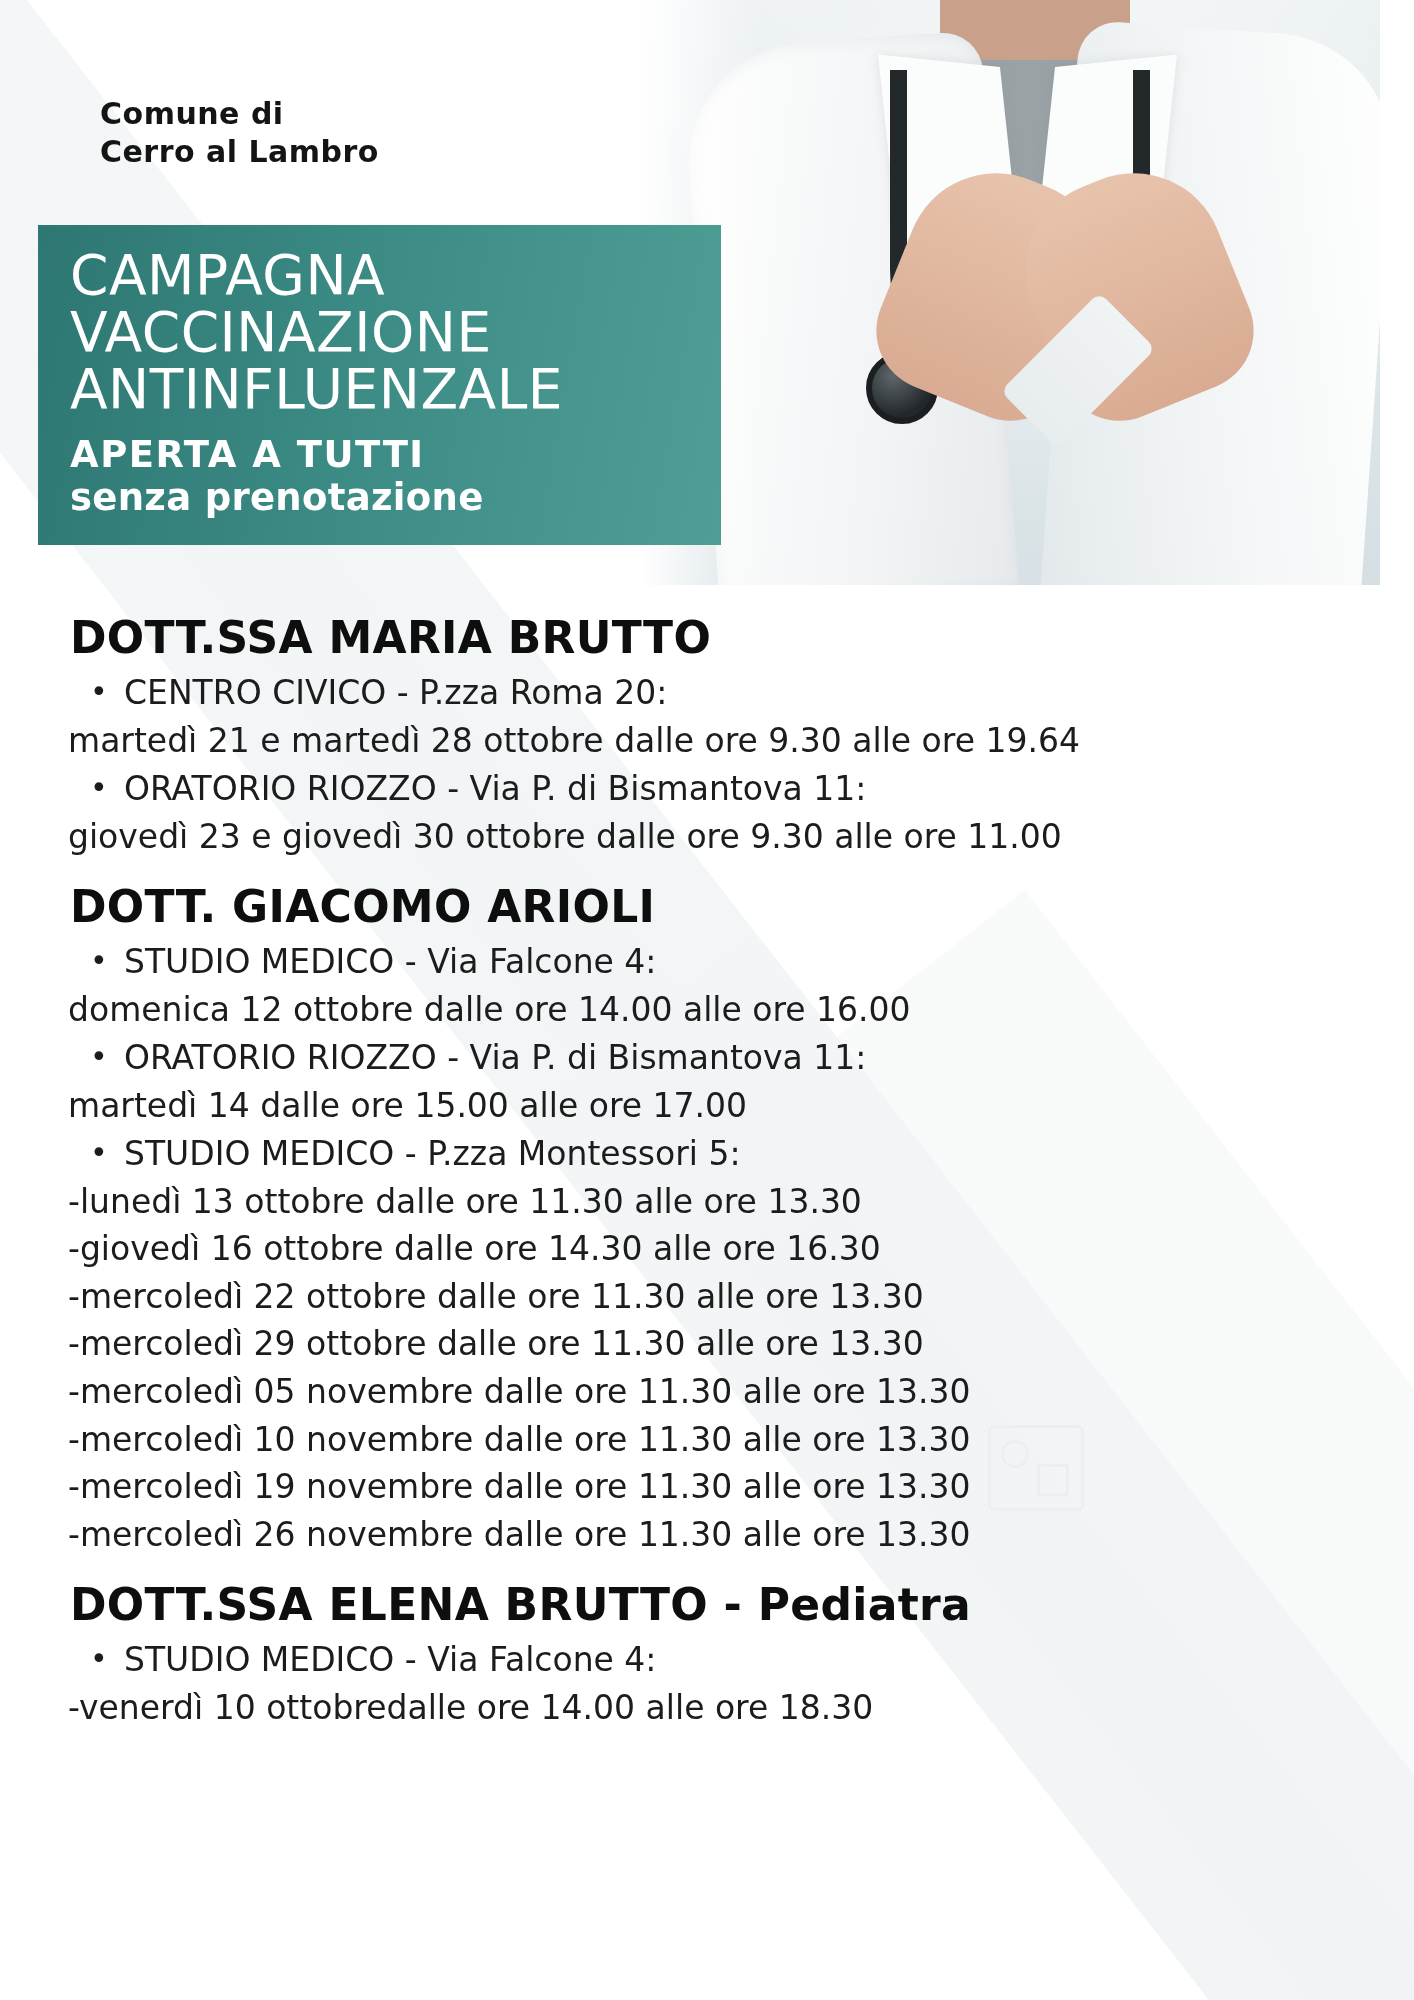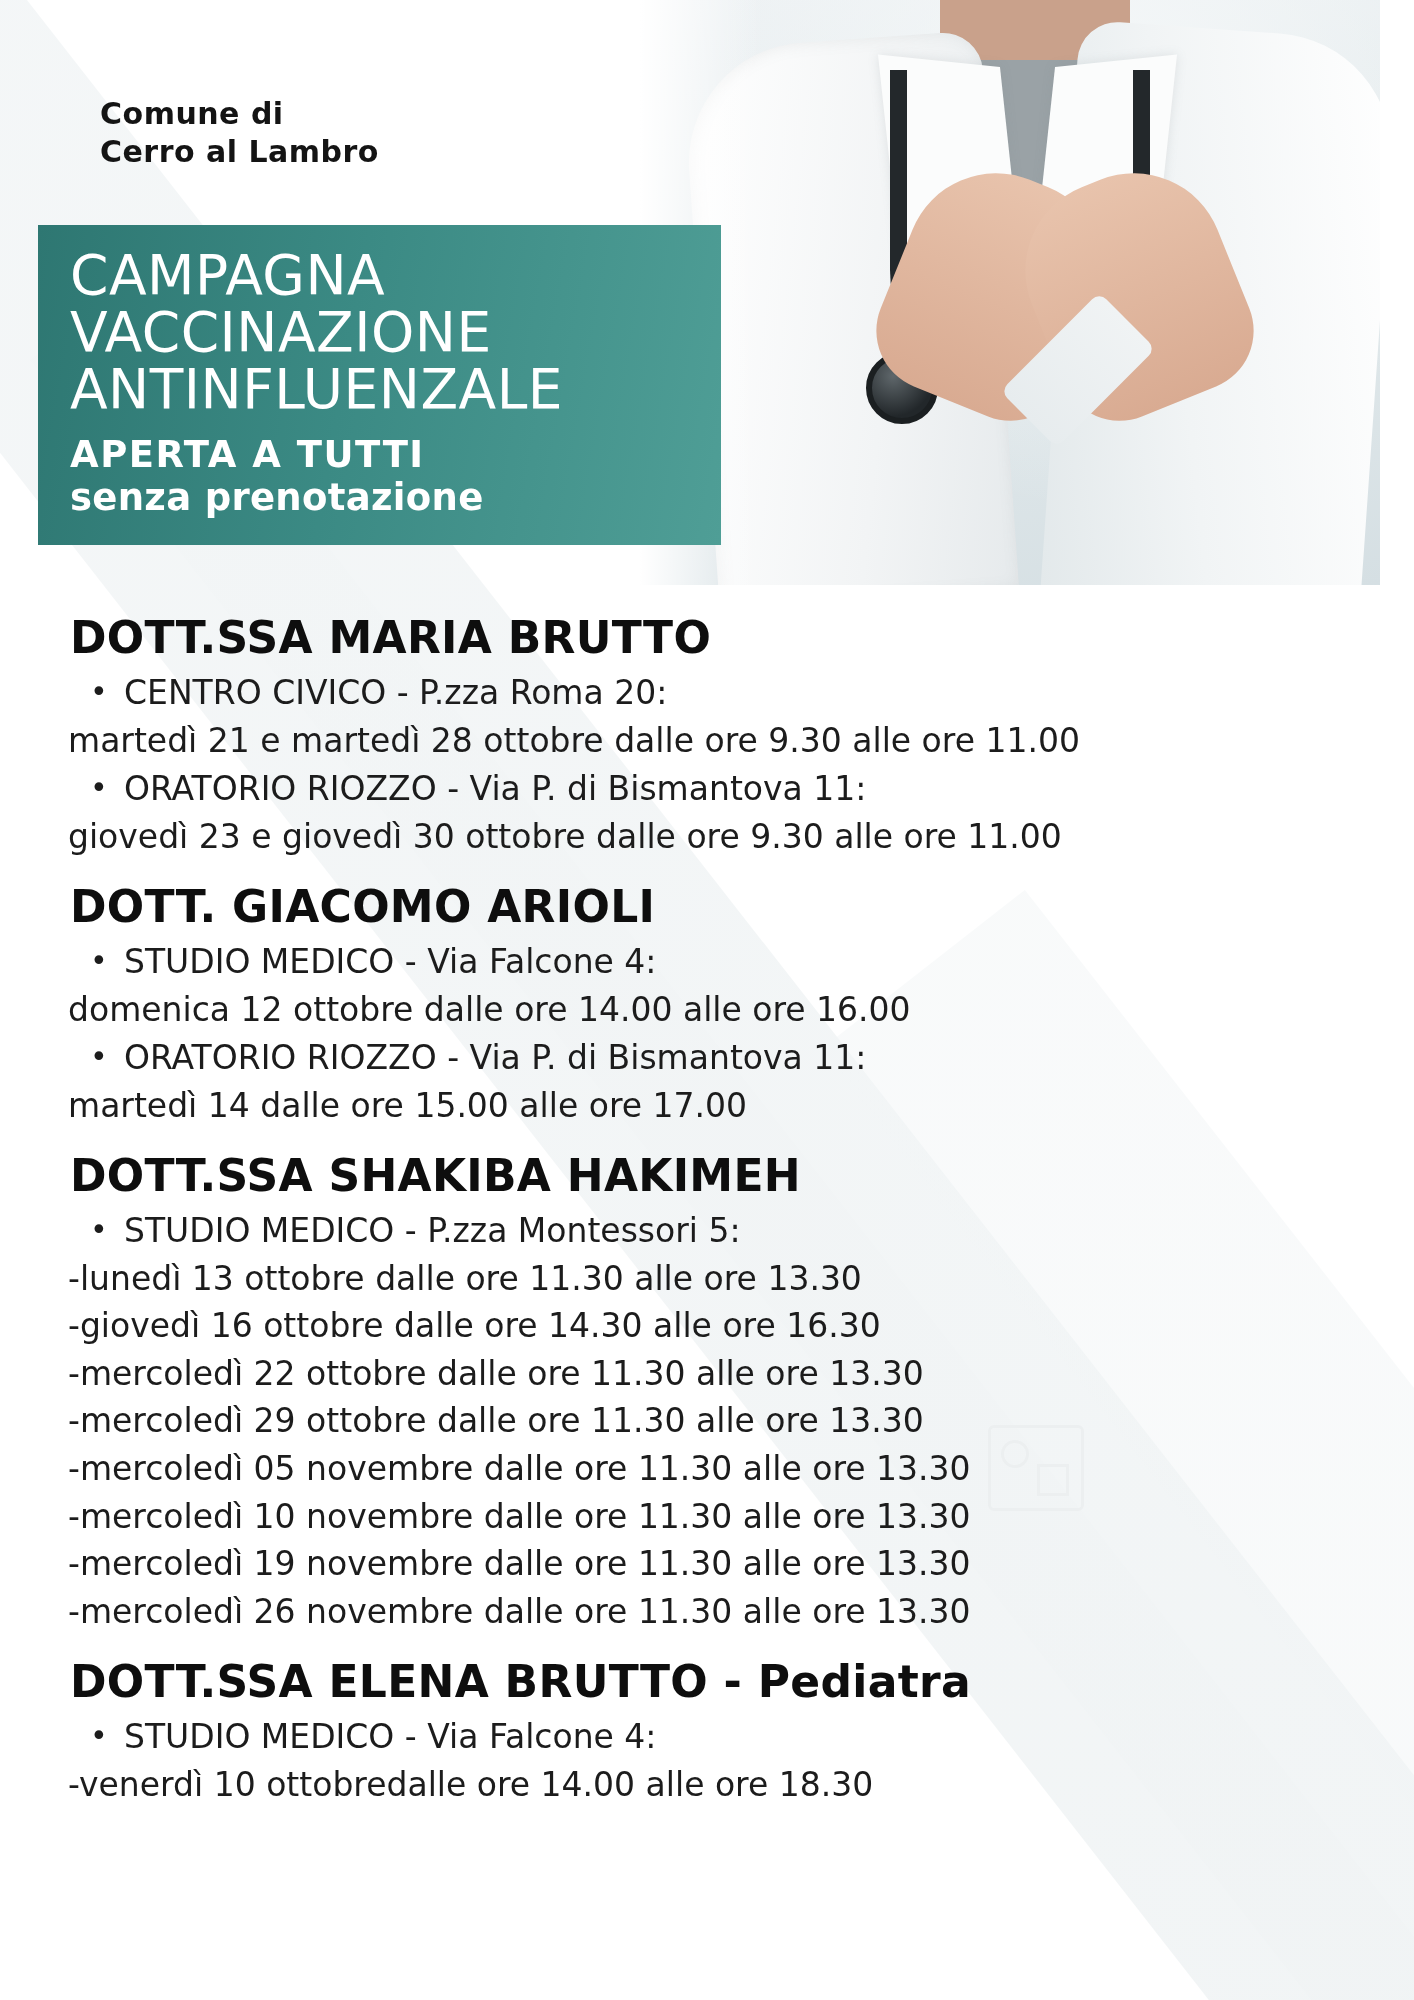--- a/index.html
+++ b/index.html
@@ -389,21 +389,21 @@
 </div>
 
 <div class="content">
 
   <div class="doc-block">
     <div class="doc-name">DOTT.SSA MARIA BRUTTO</div>
     <div class="loc-line">
       <span class="bullet">•</span>
       <span>CENTRO CIVICO - P.zza Roma 20:</span>
     </div>
-    <div class="time-line">martedì 21 e martedì 28 ottobre dalle ore 9.30 alle ore 11.00</div>
+    <div class="time-line">martedì 21 e martedì 28 ottobre dalle ore 9.30 alle ore 19.64</div>
     <div class="loc-line">
       <span class="bullet">•</span>
       <span>ORATORIO RIOZZO - Via P. di Bismantova 11:</span>
     </div>
     <div class="time-line">giovedì 23 e giovedì 30 ottobre dalle ore 9.30 alle ore 11.00</div>
   </div>
 
   <div class="doc-block">
     <div class="doc-name">DOTT. GIACOMO ARIOLI</div>
     <div class="loc-line">
@@ -412,21 +412,20 @@
     </div>
     <div class="time-line">domenica 12 ottobre dalle ore 14.00 alle ore 16.00</div>
     <div class="loc-line">
       <span class="bullet">•</span>
       <span>ORATORIO RIOZZO - Via P. di Bismantova 11:</span>
     </div>
     <div class="time-line">martedì 14 dalle ore 15.00 alle ore 17.00</div>
   </div>
 
   <div class="doc-block">
-    <div class="doc-name">DOTT.SSA SHAKIBA HAKIMEH</div>
     <div class="loc-line">
       <span class="bullet">•</span>
       <span>STUDIO MEDICO - P.zza Montessori 5:</span>
     </div>
     <div class="time-line">-lunedì 13 ottobre dalle ore 11.30 alle ore 13.30</div>
     <div class="time-line">-giovedì 16 ottobre dalle ore 14.30 alle ore 16.30</div>
     <div class="time-line">-mercoledì 22 ottobre dalle ore 11.30 alle ore 13.30</div>
     <div class="time-line">-mercoledì 29 ottobre dalle ore 11.30 alle ore 13.30</div>
     <div class="time-line">-mercoledì 05 novembre dalle ore 11.30 alle ore 13.30</div>
     <div class="time-line">-mercoledì 10 novembre dalle ore 11.30 alle ore 13.30</div>

